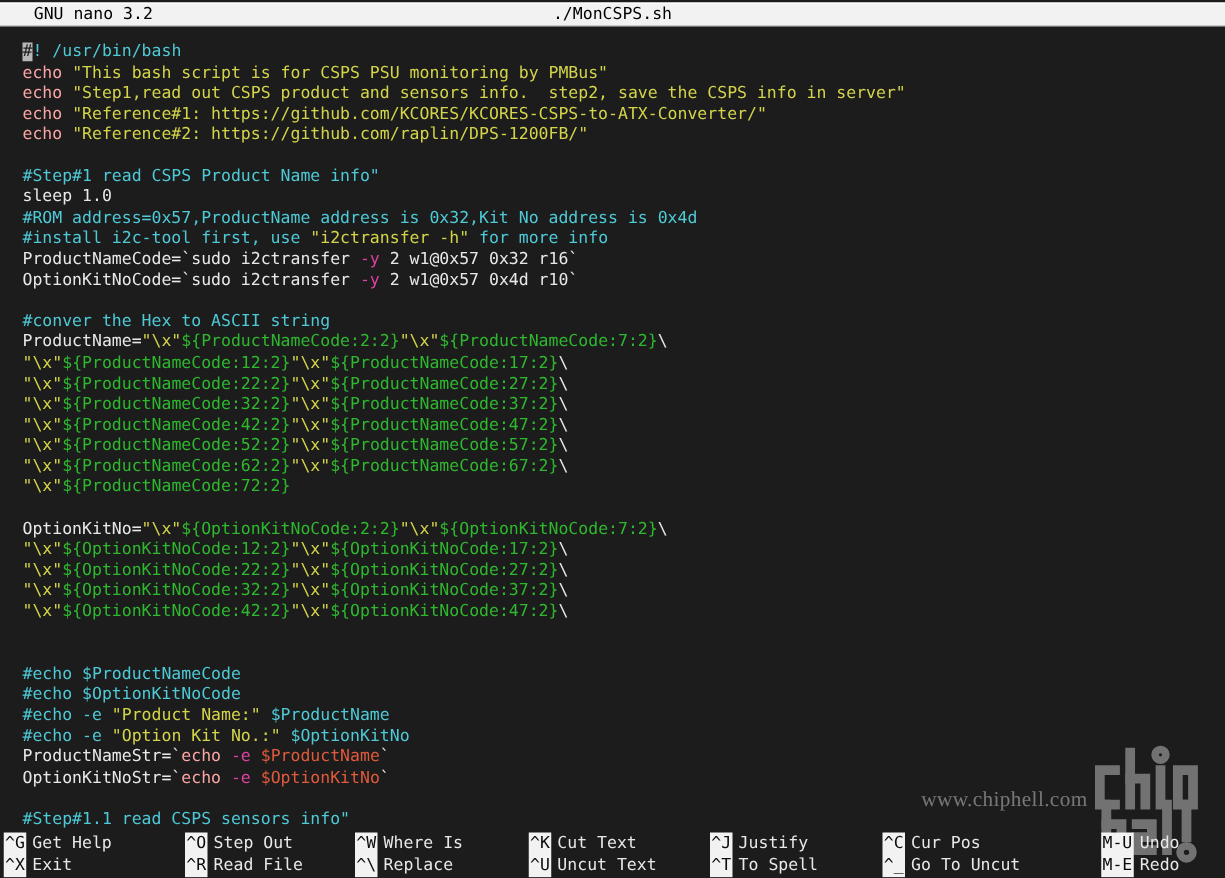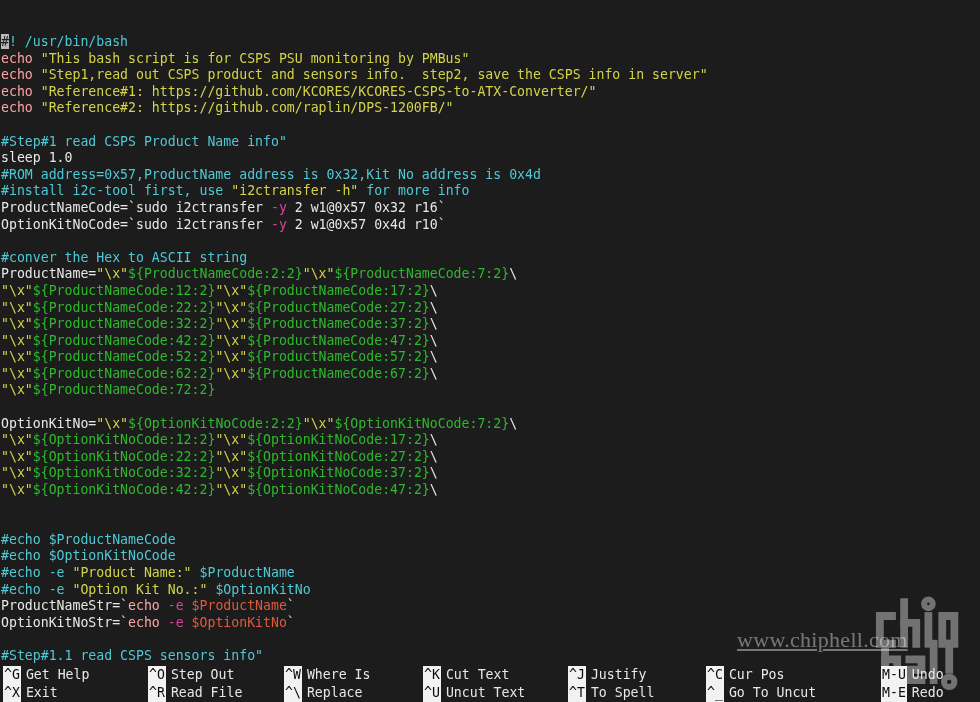--- a/index.html
+++ b/index.html
@@ -45,21 +45,21 @@
 
   
   #code {
     position: absolute;
     left: 0; top: 34px;
     width: 980px;
     white-space: pre;
   }
   #code .line {
     height: 16.6px;
-    padding-left: 1px;
+    padding-left: 18px;
     white-space: pre;
   }
 
   
   .t-plain   { color: #e8e8e8; }
   .t-comment { color: #4ec9d6; }
   .t-kw      { color: #fca5a5; }
   .t-str     { color: #d4d44a; }
   .t-var     { color: #2eb82e; }
   .t-flag    { color: #e040a0; }
@@ -107,42 +107,45 @@
     white-space: pre;
     padding-left: 5px;
   }
 
   
   #watermark-url {
     position: absolute;
     left: 737px; top: 632px;
     color: rgba(255,255,255,0.40);
     font-family: "Liberation Serif", "DejaVu Serif", serif;
-    font-size: 22px;
+    font-size: 17px;
     letter-spacing: .3px;
     white-space: pre;
     z-index: 2;
     pointer-events: none;
-    text-decoration: underline;
   }
   #watermark-logo {
     position: absolute;
     left: 866px; top: 590px;
     width: 104px;
     height: 104px;
     opacity: .55;
     z-index: 1;
     pointer-events: none;
   }
 </style>
 </head>
 <body>
 
 <div id="screen">
 
+  <div id="titlebar">
+    <span class="tb-version">GNU nano 3.2</span>
+    <span class="tb-filename">./MonCSPS.sh</span>
+  </div>
 
   <div id="code"><div class="line"><span class="t-cursor">#</span><span class="t-comment">! /usr/bin/bash</span></div><div class="line"><span class="t-kw">echo </span><span class="t-str">"This bash script is for CSPS PSU monitoring by PMBus"</span></div><div class="line"><span class="t-kw">echo </span><span class="t-str">"Step1,read out CSPS product and sensors info.  step2, save the CSPS info in server"</span></div><div class="line"><span class="t-kw">echo </span><span class="t-str">"Reference#1: https://github.com/KCORES/KCORES-CSPS-to-ATX-Converter/"</span></div><div class="line"><span class="t-kw">echo </span><span class="t-str">"Reference#2: https://github.com/raplin/DPS-1200FB/"</span></div><div class="line">&nbsp;</div><div class="line"><span class="t-comment">#Step#1 read CSPS Product Name info"</span></div><div class="line"><span class="t-plain">sleep 1.0</span></div><div class="line"><span class="t-comment">#ROM address=0x57,ProductName address is 0x32,Kit No address is 0x4d</span></div><div class="line"><span class="t-comment">#install i2c-tool first, use </span><span class="t-str">"i2ctransfer -h"</span><span class="t-comment"> for more info</span></div><div class="line"><span class="t-plain">ProductNameCode=`sudo i2ctransfer </span><span class="t-flag">-y</span><span class="t-plain"> 2 w1@0x57 0x32 r16`</span></div><div class="line"><span class="t-plain">OptionKitNoCode=`sudo i2ctransfer </span><span class="t-flag">-y</span><span class="t-plain"> 2 w1@0x57 0x4d r10`</span></div><div class="line">&nbsp;</div><div class="line"><span class="t-comment">#conver the Hex to ASCII string</span></div><div class="line"><span class="t-plain">ProductName=</span><span class="t-str">"\x"</span><span class="t-var">${ProductNameCode:2:2}</span><span class="t-str">"\x"</span><span class="t-var">${ProductNameCode:7:2}</span><span class="t-plain">\</span></div><div class="line"><span class="t-str">"\x"</span><span class="t-var">${ProductNameCode:12:2}</span><span class="t-str">"\x"</span><span class="t-var">${ProductNameCode:17:2}</span><span class="t-plain">\</span></div><div class="line"><span class="t-str">"\x"</span><span class="t-var">${ProductNameCode:22:2}</span><span class="t-str">"\x"</span><span class="t-var">${ProductNameCode:27:2}</span><span class="t-plain">\</span></div><div class="line"><span class="t-str">"\x"</span><span class="t-var">${ProductNameCode:32:2}</span><span class="t-str">"\x"</span><span class="t-var">${ProductNameCode:37:2}</span><span class="t-plain">\</span></div><div class="line"><span class="t-str">"\x"</span><span class="t-var">${ProductNameCode:42:2}</span><span class="t-str">"\x"</span><span class="t-var">${ProductNameCode:47:2}</span><span class="t-plain">\</span></div><div class="line"><span class="t-str">"\x"</span><span class="t-var">${ProductNameCode:52:2}</span><span class="t-str">"\x"</span><span class="t-var">${ProductNameCode:57:2}</span><span class="t-plain">\</span></div><div class="line"><span class="t-str">"\x"</span><span class="t-var">${ProductNameCode:62:2}</span><span class="t-str">"\x"</span><span class="t-var">${ProductNameCode:67:2}</span><span class="t-plain">\</span></div><div class="line"><span class="t-str">"\x"</span><span class="t-var">${ProductNameCode:72:2}</span></div><div class="line">&nbsp;</div><div class="line"><span class="t-plain">OptionKitNo=</span><span class="t-str">"\x"</span><span class="t-var">${OptionKitNoCode:2:2}</span><span class="t-str">"\x"</span><span class="t-var">${OptionKitNoCode:7:2}</span><span class="t-plain">\</span></div><div class="line"><span class="t-str">"\x"</span><span class="t-var">${OptionKitNoCode:12:2}</span><span class="t-str">"\x"</span><span class="t-var">${OptionKitNoCode:17:2}</span><span class="t-plain">\</span></div><div class="line"><span class="t-str">"\x"</span><span class="t-var">${OptionKitNoCode:22:2}</span><span class="t-str">"\x"</span><span class="t-var">${OptionKitNoCode:27:2}</span><span class="t-plain">\</span></div><div class="line"><span class="t-str">"\x"</span><span class="t-var">${OptionKitNoCode:32:2}</span><span class="t-str">"\x"</span><span class="t-var">${OptionKitNoCode:37:2}</span><span class="t-plain">\</span></div><div class="line"><span class="t-str">"\x"</span><span class="t-var">${OptionKitNoCode:42:2}</span><span class="t-str">"\x"</span><span class="t-var">${OptionKitNoCode:47:2}</span><span class="t-plain">\</span></div><div class="line">&nbsp;</div><div class="line">&nbsp;</div><div class="line"><span class="t-comment">#echo $ProductNameCode</span></div><div class="line"><span class="t-comment">#echo $OptionKitNoCode</span></div><div class="line"><span class="t-comment">#echo -e </span><span class="t-str">"Product Name:"</span><span class="t-comment"> $ProductName</span></div><div class="line"><span class="t-comment">#echo -e </span><span class="t-str">"Option Kit No.:"</span><span class="t-comment"> $OptionKitNo</span></div><div class="line"><span class="t-plain">ProductNameStr=`</span><span class="t-kw">echo </span><span class="t-flag">-e </span><span class="t-varred">$ProductName</span><span class="t-plain">`</span></div><div class="line"><span class="t-plain">OptionKitNoStr=`</span><span class="t-kw">echo </span><span class="t-flag">-e </span><span class="t-varred">$OptionKitNo</span><span class="t-plain">`</span></div><div class="line">&nbsp;</div><div class="line"><span class="t-comment">#Step#1.1 read CSPS sensors info"</span></div></div>
 
 
   <div id="watermark-url">www.chiphell.com</div>
 
   <svg id="watermark-logo" viewBox="0 0 120 120" fill="none" stroke="#b9b9b9" stroke-width="9" stroke-linecap="square">
 
     <path d="M30 30 L16 30 L16 62 L30 62"></path>
     <path d="M44 14 L44 62"></path>

